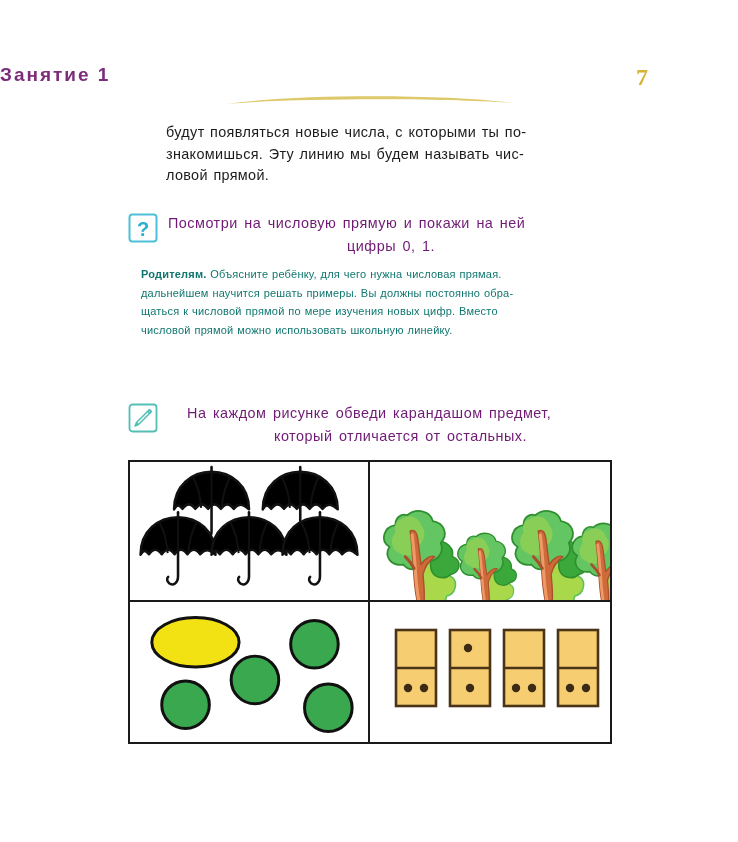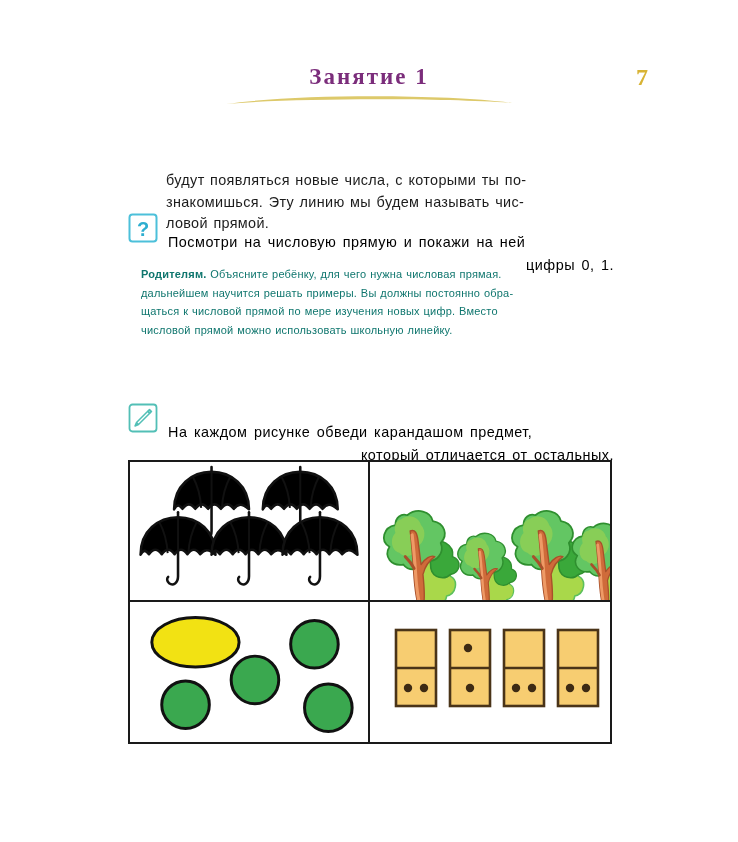--- a/index.html
+++ b/index.html
@@ -19,24 +19,24 @@
   #header {
     position: absolute;
     left: 0; top: 64px;
     width: 738px;
     height: 50px;
   }
   #lesson-title {
     position: absolute;
     left: 0; top: 0;
     width: 738px;
-    text-align: center;
-    font-family: Liberation Serif, serif;
+    text-align: left;
+    font-family: Liberation Sans, sans-serif;
     font-weight: bold;
-    font-size: 23px;
+    font-size: 19px;
     letter-spacing: 2px;
     color: #7b2d7b;
   }
   #title-swoosh {
     position: absolute;
     left: 224px; top: 30px;
     width: 290px; height: 12px;
   }
   #page-number {
     position: absolute;
@@ -57,50 +57,48 @@
     font-size: 14.4px;
     line-height: 21.5px;
     color: #1c1c1c;
     text-align: justify;
     letter-spacing: 0.35px;
     word-spacing: 1.2px;
   }
   #intro-paragraph {
     left: 166px; top: 122px;
     width: 438px;
-    margin-top: 48px;
   }
   #intro-paragraph .last-line { text-align: left; }
 
   
   .task-row {
     position: absolute;
     display: flex;
     align-items: flex-start;
   }
   .task-icon {
     flex: 0 0 auto;
     width: 30px; height: 30px;
     margin-right: 10px;
     margin-top: 1px;
   }
   .task-text {
     font-size: 14.4px;
     line-height: 23px;
-    color: #000000;
+    color: #701a75;
     text-align: justify;
     letter-spacing: 0.5px;
     word-spacing: 2px;
-    margin-top: 19px;
-  }
-  .task-text .last-line { text-align: right; }
+  }
+  .task-text .last-line { text-align: center; }
 
   #task-question { left: 128px; top: 212px; width: 486px; }
   #task-question .task-text { width: 446px; }
-  #task-circle   { left: 128px; top: 402px; width: 486px; }
+  #task-circle   { left: 128px; top: 402px; width: 486px; gap: 19px; }
   #task-circle .task-text { width: 446px; }
 
   
   #parents-note {
     position: absolute;
     left: 141px; top: 265px;
     width: 478px;
     font-size: 11px;
     line-height: 18.5px;
     color: #0f766e;

